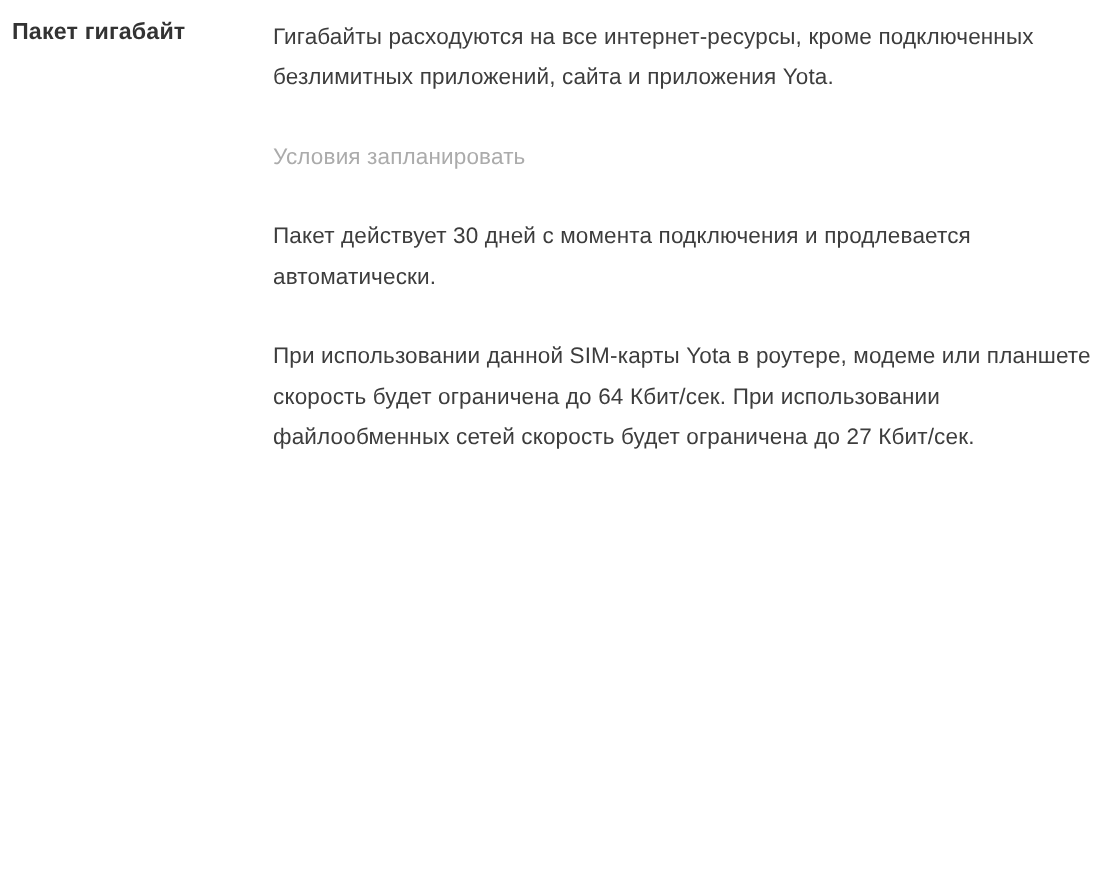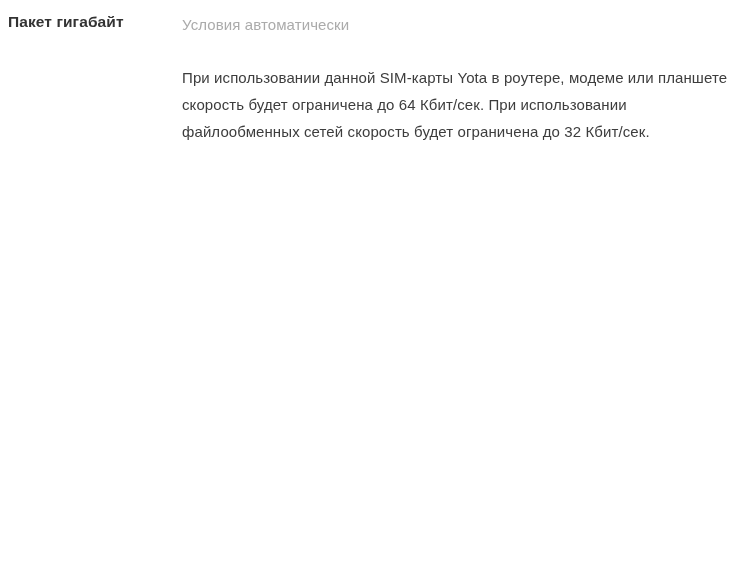--- a/index.html
+++ b/index.html
@@ -46,19 +46,23 @@
   }
 </style>
 </head>
 <body>
 
 <div class="section-row">
   <div class="label-col">
     <div class="row-label">Пакет гигабайт</div>
   </div>
   <div class="content-col">
-    <p class="subheading">Условия автоматически</p>
+    <p>Гигабайты расходуются на все интернет-ресурсы, кроме подключенных
+безлимитных приложений, сайта и приложения Yota.</p>
+    <p class="subheading">Условия запланировать</p>
+    <p>Пакет действует 30 дней с момента подключения и продлевается
+автоматически.</p>
     <p>При использовании данной SIM-карты Yota в роутере, модеме или планшете
 скорость будет ограничена до 64 Кбит/сек. При использовании
-файлообменных сетей скорость будет ограничена до 32 Кбит/сек.</p>
+файлообменных сетей скорость будет ограничена до 27 Кбит/сек.</p>
 
   </div>
 </div>
 
 </body></html>

